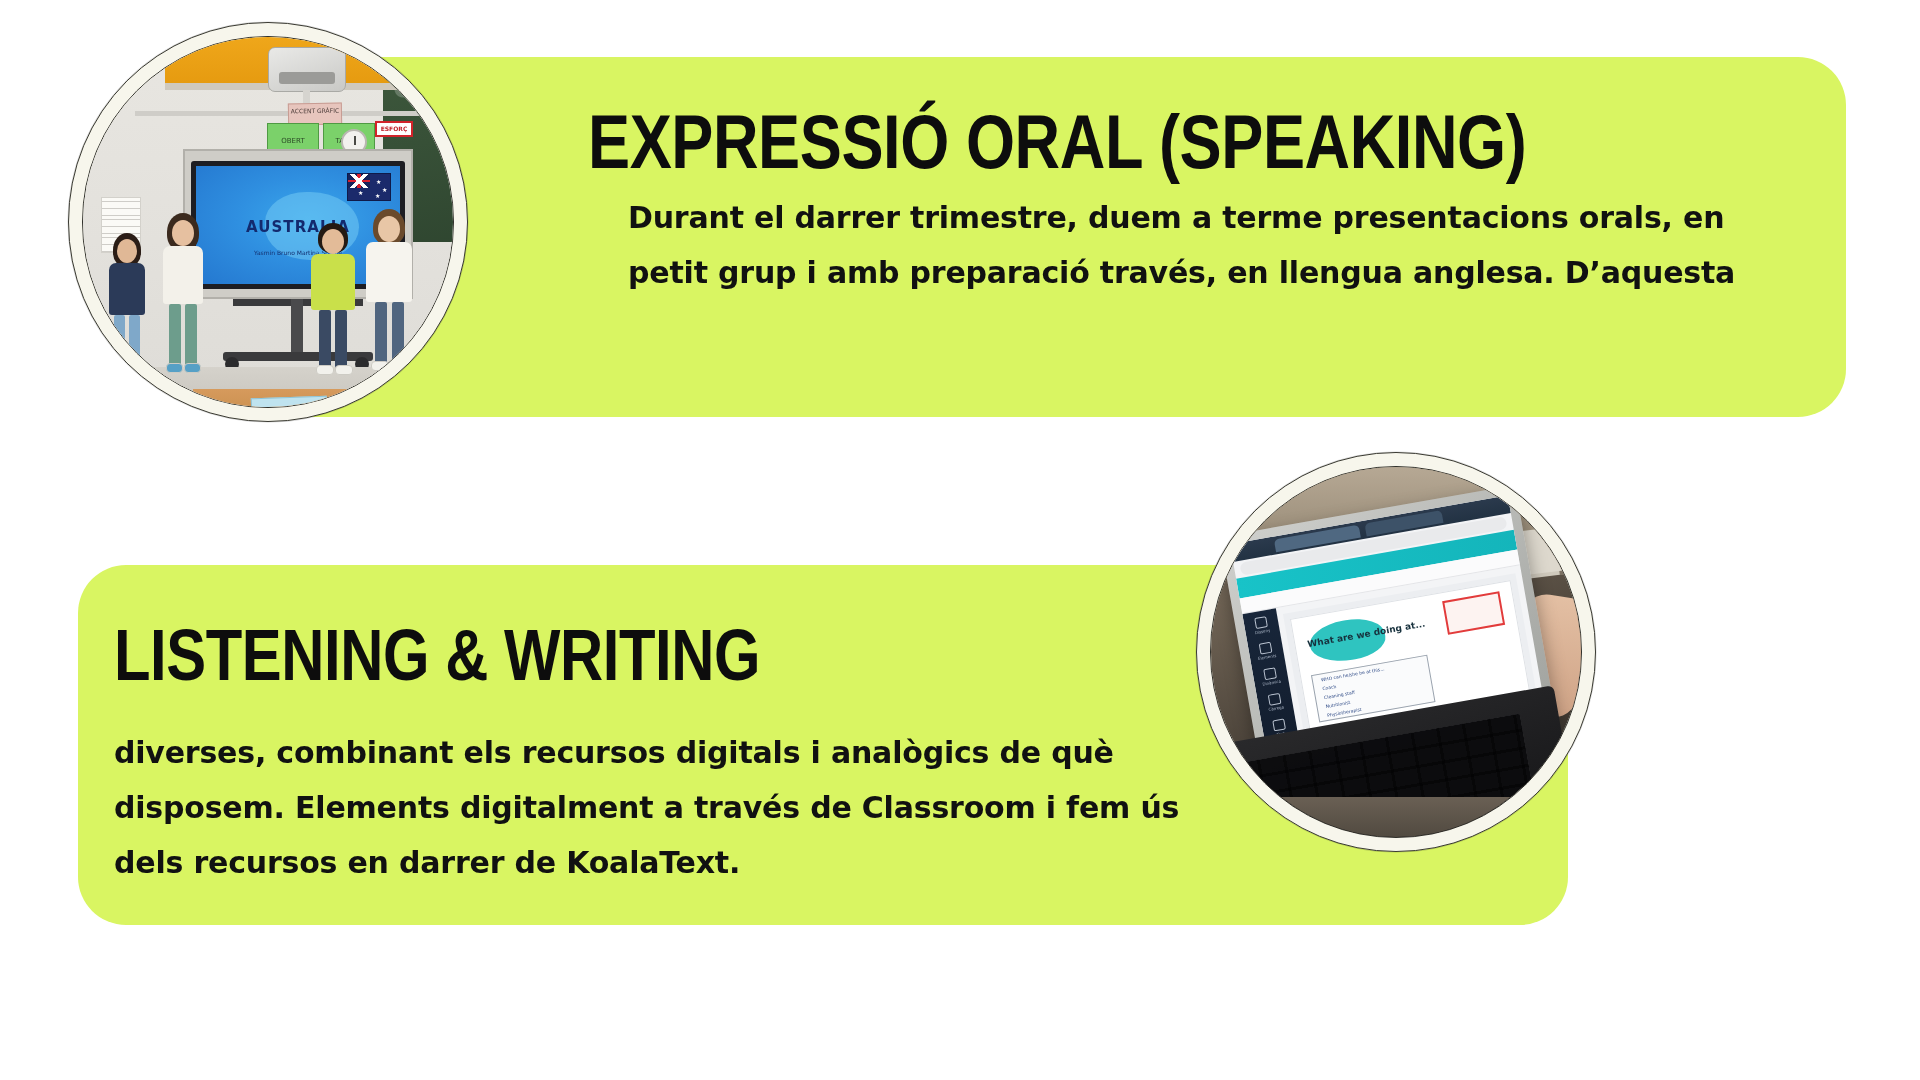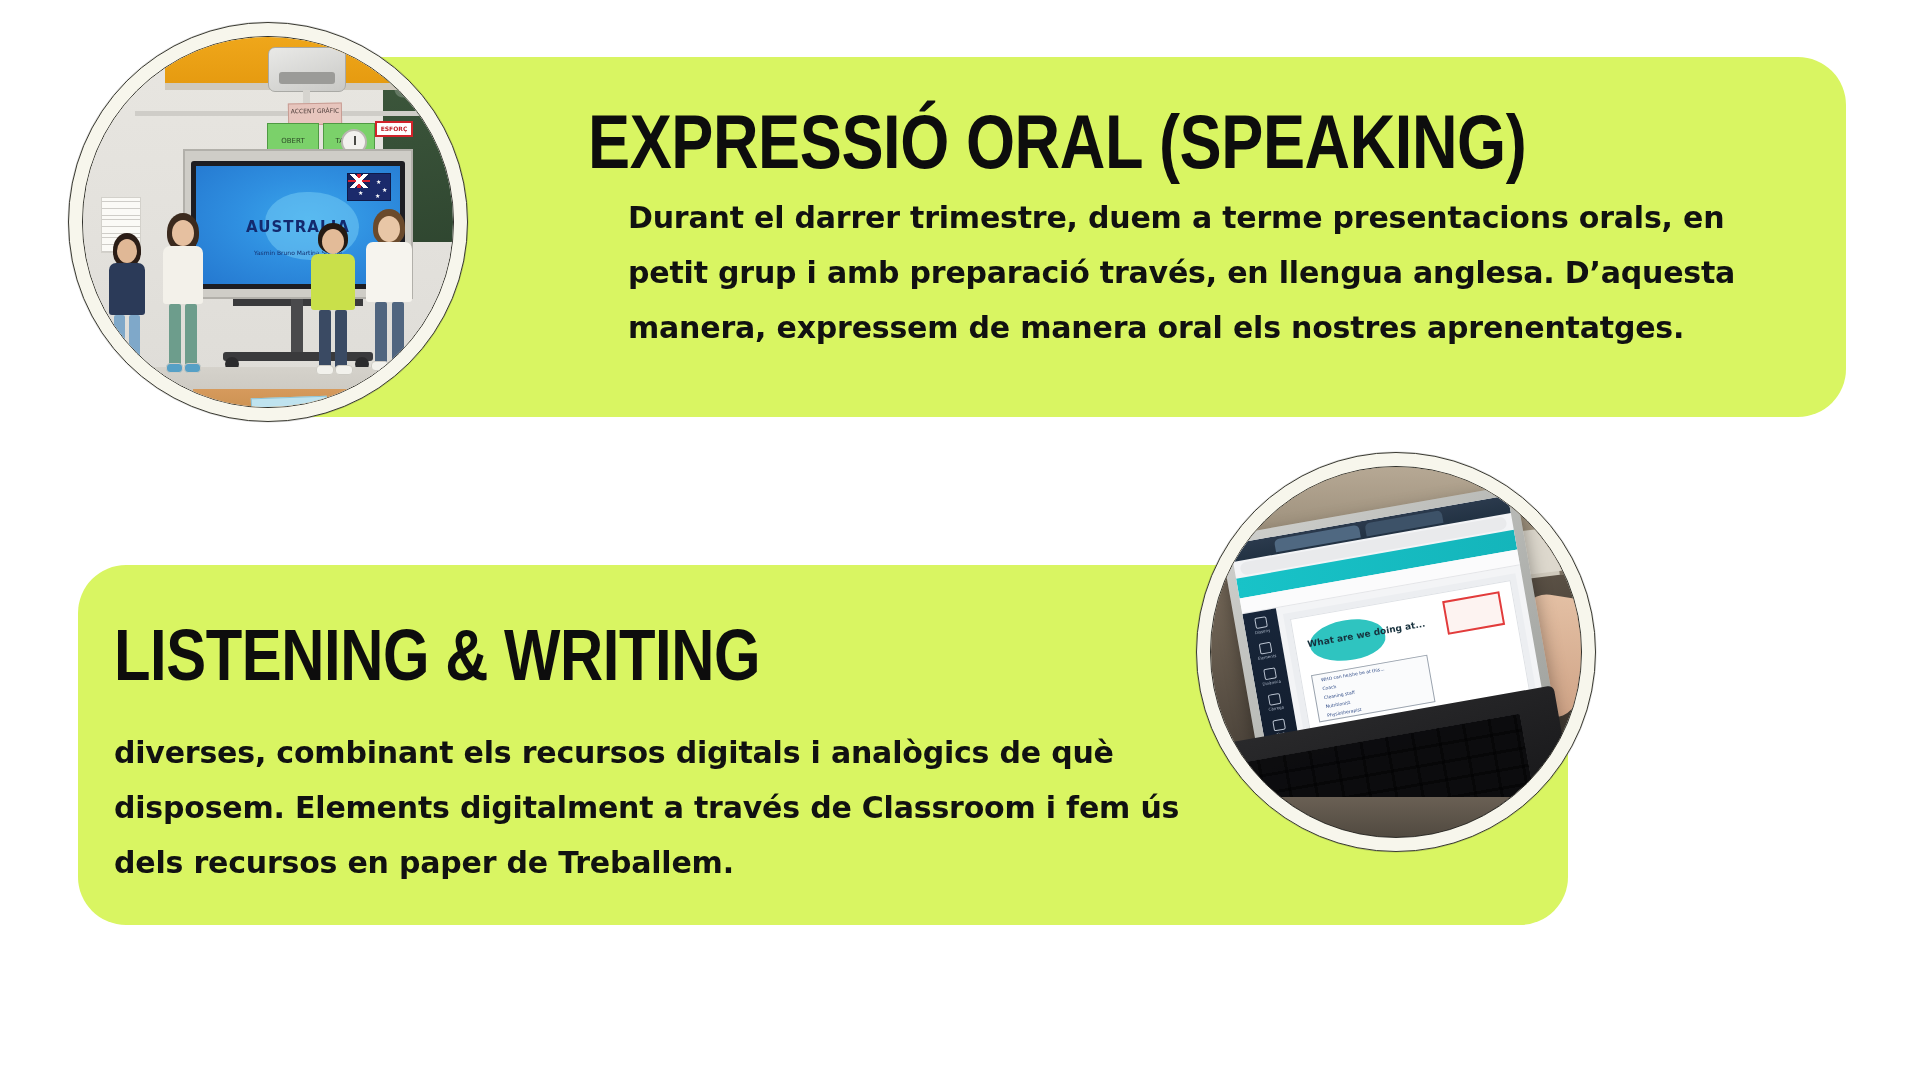--- a/index.html
+++ b/index.html
@@ -320,21 +320,20 @@
 
 <div id="stage">
 
   <div class="panel" id="panel-speaking"></div>
 
   <div class="heading" id="heading-speaking">EXPRESSIÓ ORAL (SPEAKING)</div>
 
   <div class="body-text" id="body-speaking">
     <span class="line">Durant el darrer trimestre, duem a terme presentacions orals, en</span>
     <span class="line">petit grup i amb preparació través, en llengua anglesa. D’aquesta</span>
-    <span class="line">manera, expressem de manera oral els nostres aprenentatges.</span>
   </div>
 
   <div class="photo-circle" id="photo-classroom">
     <div class="photo-inner">
       <div class="photo-scene">
         <div class="cl-wall"></div>
         <div class="cl-chalkboard">
           <div class="cl-chalk-marks"></div>
         </div>
         <div class="cl-orange"></div>
@@ -417,21 +416,21 @@
     </div>
   </div>
 
   <div class="panel" id="panel-listening"></div>
 
   <div class="heading" id="heading-listening">LISTENING &amp; WRITING</div>
 
   <div class="body-text" id="body-listening">
     <span class="line">diverses, combinant els recursos digitals i analògics de què</span>
     <span class="line">disposem. Elements digitalment a través de Classroom i fem ús</span>
-    <span class="line">dels recursos en paper de Treballem.</span>
+    <span class="line">dels recursos en darrer de KoalaText.</span>
   </div>
 
   <div class="photo-circle" id="photo-laptop">
     <div class="photo-inner">
       <div class="photo-scene">
         <div class="lp-bg"></div>
         <div class="lp-room-top"></div>
         <div class="lp-papers"></div>
         <div class="lp-hand"></div>
 

